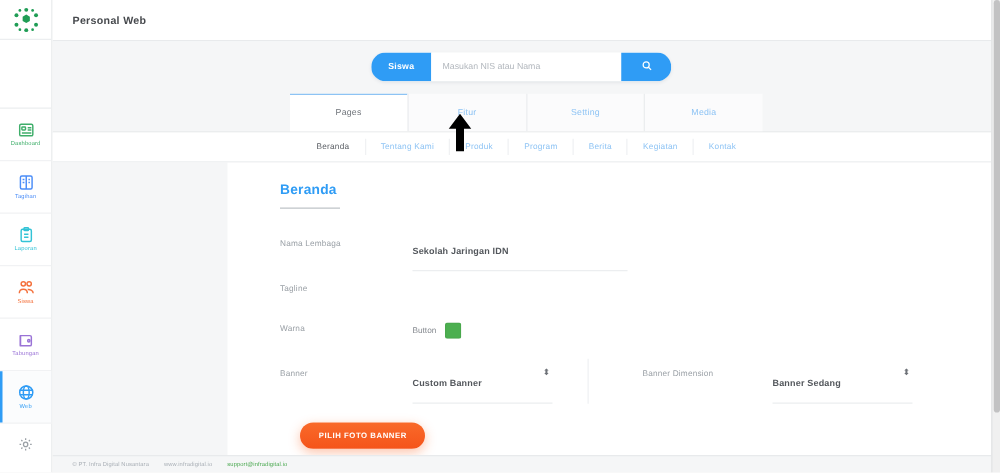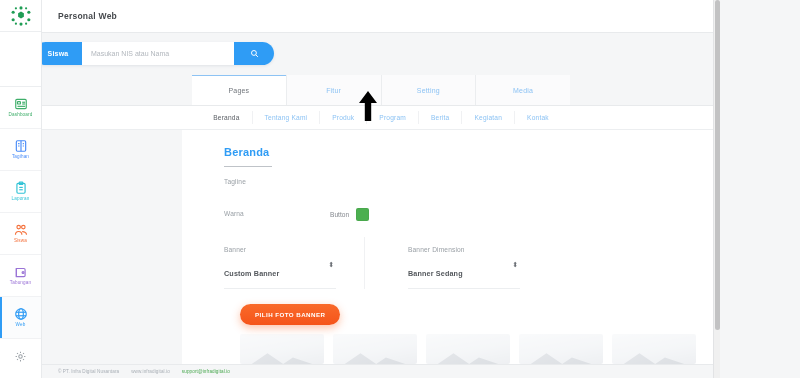--- a/index.html
+++ b/index.html
@@ -2,21 +2,21 @@
 <html><head>
 <meta charset="utf-8">
 <style>
   * { box-sizing: border-box; margin: 0; padding: 0; }
   html, body {
     width: 800px; height: 378px;
     overflow: hidden;
     font-family: "Liberation Sans", sans-serif;
     background: #f5f6f7;
   }
-  #app { position: relative; width: 720px; height: 378px; display: flex; }
+  #app { position: relative; width: 800px; height: 378px; display: flex; }
 
   
   .sidebar {
     width: 42px; height: 378px;
     background: #ffffff;
     border-right: 1px solid #e8eaec;
     display: flex; flex-direction: column;
     align-items: center;
     flex: 0 0 42px;
   }
@@ -69,21 +69,21 @@
   }
   .app-title {
     font-size: 8.5px; font-weight: bold;
     color: #46494d; letter-spacing: 0.25px;
   }
 
   
   .search-band {
     height: 40px; flex: 0 0 40px;
     background: #f5f6f7;
-    display: flex; align-items: center; justify-content: flex-start;
+    display: flex; align-items: center; justify-content: center;
   }
   .search-wrap {
     display: flex; align-items: stretch;
     height: 23px; width: 240px;
     border-radius: 12px; overflow: hidden;
     box-shadow: 0 1px 3px rgba(40,60,90,.10);
     background: #fff;
     margin-left: -8px;
   }
   .search-kind {
@@ -206,21 +206,21 @@
     width: 13px; height: 13px; border-radius: 2px;
     background: #4caf50; cursor: pointer;
     border: 1px solid rgba(0,0,0,.04);
   }
 
   
   .banner-row {
     display: flex; align-items: flex-start;
     padding: 6px 20px 0 42px;
   }
-  .bgroup { display: flex; align-items: flex-start; flex-direction: column; }
+  .bgroup { display: flex; align-items: flex-start; }
   .bgroup.second { margin-left: 28px; padding-left: 43px; border-left: 1px solid #f0f1f3; }
   .sel-wrap {
     position: relative; width: 112px;
     border-bottom: 1px solid #eceef0;
     padding: 9px 14px 8px 0;
     cursor: pointer;
   }
   .sel-val {
     font-size: 7.2px; font-weight: bold;
     color: #53575c; letter-spacing: 0.15px;
@@ -452,20 +452,26 @@
     </div>
 
     <div class="content-scroll">
       <div class="card">
 
         <div class="card-head">
           <div class="card-title">Beranda</div>
           <div class="title-rule"></div>
         </div>
 
+        <div class="frow" style="margin-top:14px">
+          <div class="flabel">Nama Lembaga</div>
+          <div class="fvalue">
+            <span class="ftext">Sekolah Jaringan IDN</span>
+          </div>
+        </div>
 
         <div class="frow">
           <div class="flabel">Tagline</div>
         </div>
 
         <div class="frow">
           <div class="flabel">Warna</div>
           <div class="fvalue noline">
             <div class="warna-inline" style="padding-top:0">
               <span class="cap">Button</span>

